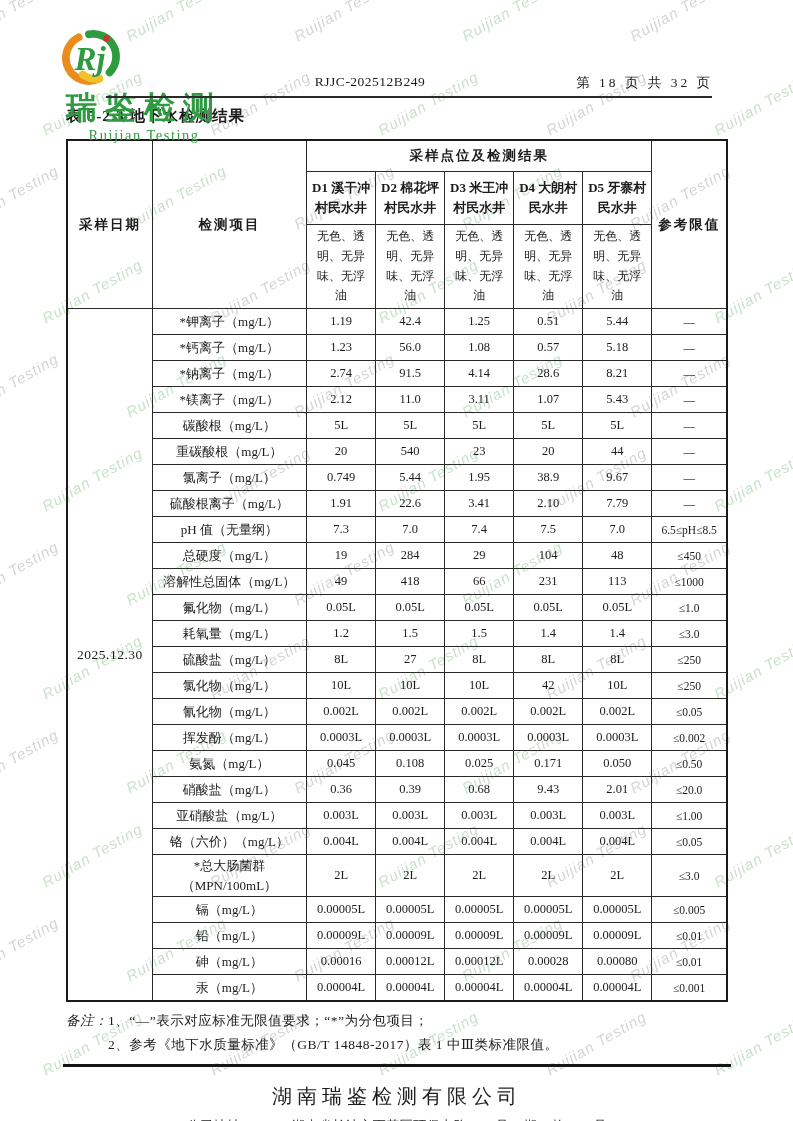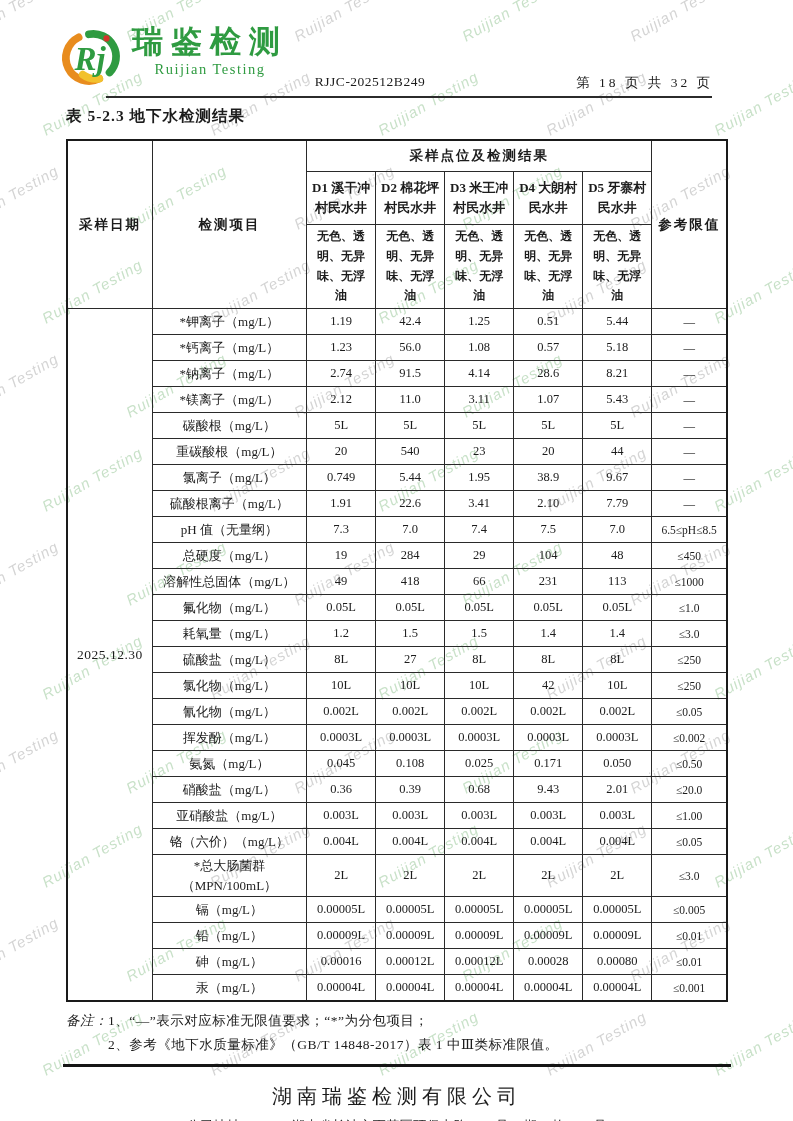--- a/index.html
+++ b/index.html
@@ -5,40 +5,40 @@
   html,body{margin:0;padding:0;background:#ffffff;}
   .page{position:relative;width:793px;height:1121px;background:#fff;overflow:hidden;
         font-family:"Liberation Serif","DejaVu Serif",serif;color:#1c1c1c;}
   
   .wm-layer{position:absolute;inset:0;z-index:0;pointer-events:none;}
   .wm{position:absolute;transform:rotate(-30deg);transform-origin:left top;
       font-family:"Liberation Sans","DejaVu Sans",sans-serif;font-style:italic;
       font-size:15px;letter-spacing:1px;opacity:.42;white-space:nowrap;}
   
   .header{position:absolute;left:0;top:0;width:100%;z-index:2;}
-  .brand{position:absolute;left:58px;top:24px;display:flex;align-items:flex-start;}
+  .brand{position:absolute;left:58px;top:24px;display:flex;align-items:flex-start;flex-direction:column;}
   .brand-text{margin-left:8px;}
   .brand-cn{font-size:31px;font-weight:bold;color:#2f9b41;letter-spacing:8px;line-height:1.15;}
   .brand-en{font-size:14.5px;color:#2f9b41;letter-spacing:1.5px;text-align:center;margin-top:1px;}
   .doc-number{position:absolute;left:250px;top:74px;width:240px;text-align:center;
               font-size:13.5px;letter-spacing:.5px;}
   .page-info{position:absolute;right:80px;top:74px;font-size:13.5px;letter-spacing:3px;}
   .header-rule{position:absolute;left:106px;top:96px;width:606px;height:2px;background:#2b2b2b;}
   
   .content{position:absolute;left:66px;top:106px;width:662px;z-index:1;}
   .table-title{text-align:left;font-size:15.5px;font-weight:bold;letter-spacing:1px;
                margin-bottom:12px;}
   table{border-collapse:collapse;table-layout:fixed;width:662px;border:2px solid #1a1a1a;}
   th,td{border:1px solid #2a2a2a;text-align:center;vertical-align:middle;padding:1px 2px;
         overflow:hidden;}
   thead th{font-weight:bold;}
   .group-header{height:28px;font-size:13.5px;letter-spacing:2px;}
   .fixed-header{font-size:13.5px;letter-spacing:2px;margin-left:28px;}
   .site-name{height:48px;font-size:13px;line-height:1.55;padding:2px 4px;}
-  .site-desc{height:62px;font-size:12px;font-weight:bold;line-height:1.65;padding:2px 6px;}
+  .site-desc{height:62px;font-size:12px;font-weight:normal;line-height:1.65;padding:2px 6px;}
   tbody td{height:23px;font-size:12.5px;}
   .item-cell{font-size:13px;white-space:pre-line;line-height:1.5;}
   .date-cell{font-size:13.5px;letter-spacing:.5px;}
   .limit-cell{font-size:11.5px;padding:1px 0;}
   
   .notes{display:flex;margin-top:7px;font-size:13.5px;line-height:1.75;letter-spacing:.5px;}
   .notes-label{white-space:nowrap;font-style:italic;}
   
   .bottom-rule{height:3px;background:#151515;margin-top:8px;margin-left:-3px;width:668px;}
   .footer{margin-top:16px;text-align:center;}

